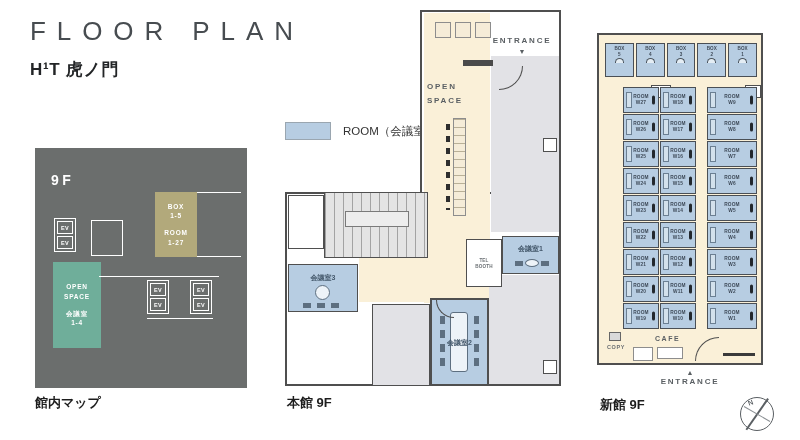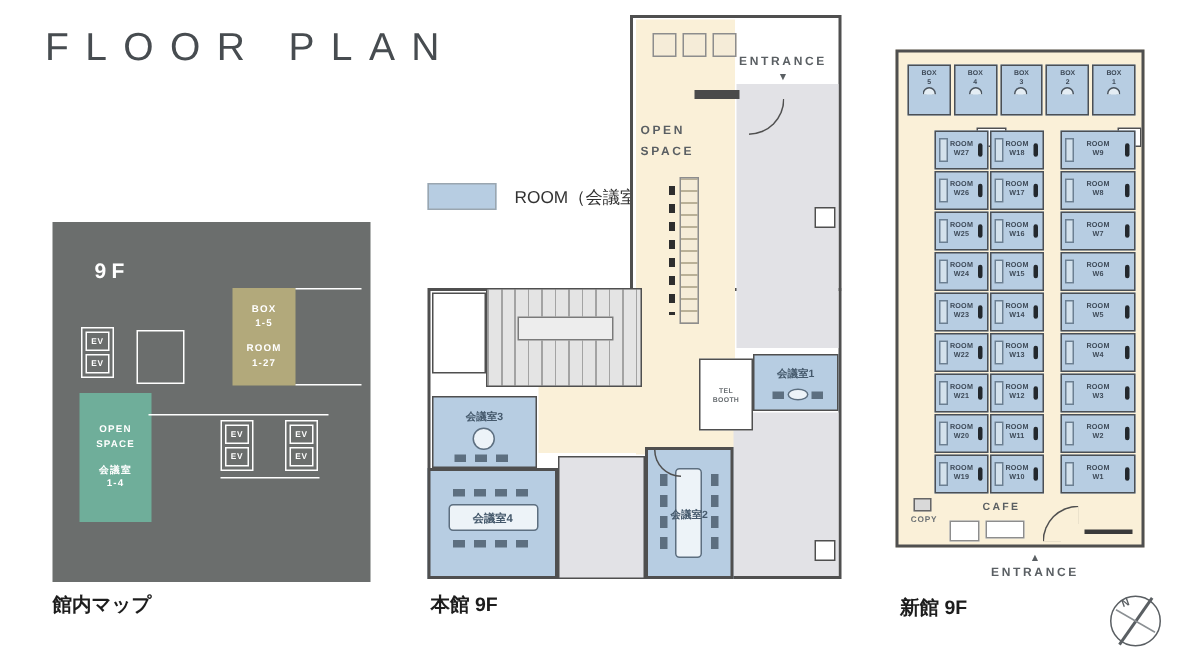--- a/index.html
+++ b/index.html
@@ -72,28 +72,29 @@
   .compass .needle { position:absolute; left:50%; top:50%; width:38px; height:1.5px; background:#5a5f63; transform:translate(-50%,-50%) rotate(-55deg); }
   .compass .needle2 { position:absolute; left:50%; top:50%; width:30px; height:1px; background:#8a8f93; transform:translate(-50%,-50%) rotate(30deg); }
   .compass .n { position:absolute; left:7px; top:1px; font-size:7px; color:#5a5f63; font-weight:bold; transform:rotate(-20deg); }
 </style>
 </head>
 <body>
 
 <div id="page">
 
   <div class="abs title" style="left:30px; top:16px;">FLOOR PLAN</div>
+  <div class="abs subtitle" style="left:30px; top:58px;">H¹T 虎ノ門</div>
 
   <div class="abs lg-row" style="left:285px; top:122px;">
     <div class="lg-sw sw-room"></div>
     <div class="lg-label">ROOM（会議室）</div>
   </div>
 
   <div id="sitemap" class="abs" style="left:35px; top:148px; width:212px; height:240px;">
-    <div class="abs sm-9f" style="left:28px; top:24px;">9F</div>
+    <div class="abs sm-9f" style="left:16px; top:24px;">9F</div>
 
     <div class="abs sm-block sm-olive" style="left:120px; top:44px; width:42px; height:65px;">
       <span>BOX</span>
       <span>1-5</span>
       <span class="sm-gap">ROOM</span>
       <span>1-27</span>
     </div>
 
     <div class="abs sm-block sm-teal" style="left:18px; top:114px; width:48px; height:86px;">
       <span>OPEN</span>
@@ -156,26 +157,20 @@
     <div class="abs pillar" style="left:258px; top:130px; width:14px; height:14px;"></div>
     <div class="abs pillar" style="left:258px; top:252px; width:14px; height:14px;"></div>
     <div class="abs pillar" style="left:258px; top:352px; width:14px; height:14px;"></div>
 
     <div class="abs wall1 blue" style="left:3px; top:256px; width:70px; height:48px;">
       <div class="room-label" style="position:absolute; left:0; right:0; top:8px; text-align:center; font-size:7px;">会議室3</div>
       <div class="roundT" style="position:absolute; left:26px; top:20px; width:15px; height:15px;"></div>
       <div class="dashH" style="position:absolute; left:14px; top:38px; width:40px;"></div>
     </div>
 
-    <div class="abs wall2 blue" style="left:0px; top:304px; width:87px; height:74px;">
-      <div class="dashH" style="position:absolute; left:15px; top:12px; width:54px;"></div>
-      <div class="tableH" style="position:absolute; left:12px; top:22px; width:60px; height:18px;"></div>
-      <div class="room-label" style="position:absolute; left:0; right:0; top:27px; text-align:center; font-size:7.5px;">会議室4</div>
-      <div class="dashH" style="position:absolute; left:15px; top:46px; width:54px;"></div>
-    </div>
 
     <div class="abs wall1 gray" style="left:87px; top:296px; width:58px; height:82px;"></div>
 
     <div class="abs wall2 blue" style="left:145px; top:290px; width:59px; height:88px;">
       <div class="dashV" style="position:absolute; left:8px; top:16px; height:50px;"></div>
       <div class="tableV" style="position:absolute; left:18px; top:12px; width:18px; height:60px;"></div>
       <div class="dashV" style="position:absolute; left:42px; top:16px; height:50px;"></div>
       <div class="room-label" style="position:absolute; left:0; right:0; top:38px; text-align:center; font-size:7px;">会議室2</div>
       <div class="arc" style="position:absolute; left:4px; top:0px; width:18px; height:18px;"></div>
     </div>

